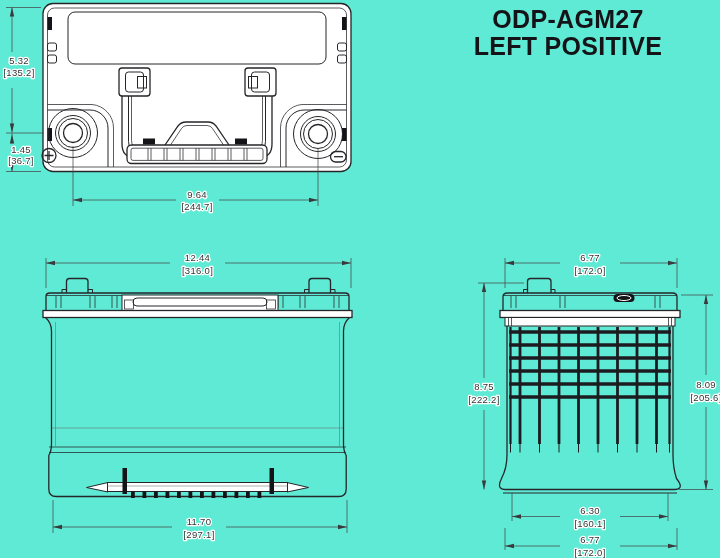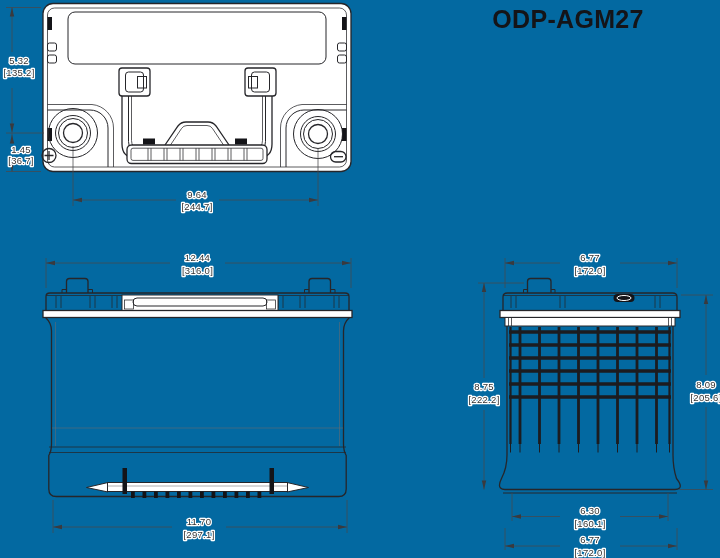--- a/index.html
+++ b/index.html
@@ -1,16 +1,16 @@
 <!DOCTYPE html>
 <html><head>
 <meta charset="utf-8">
 <style>
   html,body{margin:0;padding:0;background:#fff;}
-  .canvas{position:relative;width:720px;height:558px;background:#0369a1;overflow:hidden;
+  .canvas{position:relative;width:720px;height:558px;background:#5eead4;overflow:hidden;
           font-family:"Liberation Sans",sans-serif;}
   .title-block{position:absolute;left:428px;top:6px;width:280px;text-align:center;
                font-weight:700;font-size:25px;line-height:27px;letter-spacing:0.3px;
                color:#141418;}
   svg{position:absolute;left:0;top:0;}
   .ln{fill:none;stroke:#26262a;stroke-width:1.3px;}
   .ln-med{fill:none;stroke:#26262a;stroke-width:1px;}
   .ln-thin{fill:none;stroke:#26262a;stroke-width:0.75px;}
   .ln-hair{fill:none;stroke:#6a6a6e;stroke-width:0.55px;}
   .fillw{fill:#ffffff;stroke:#26262a;stroke-width:1.3px;}
@@ -26,20 +26,21 @@
            text-anchor:middle;letter-spacing:0.3px;
            paint-order:stroke;stroke:#ffffff;stroke-width:2.6px;stroke-linejoin:round;}
 </style>
 </head>
 <body>
 
 <div class="canvas">
 
   <div class="title-block">
     <div>ODP-AGM27</div>
+    <div>LEFT POSITIVE</div>
   </div>
 
   <svg width="720" height="558" viewBox="0 0 720 558">
 
     <g>
       <rect class="fillw" x="43" y="3.5" width="308" height="168" rx="10" stroke-width="1.8"></rect>
       <rect class="ln-thin" x="47.5" y="8" width="299" height="159" rx="7"></rect>
       <rect class="fillw-med" x="68" y="12" width="258" height="52" rx="7"></rect>
 
       <g>

